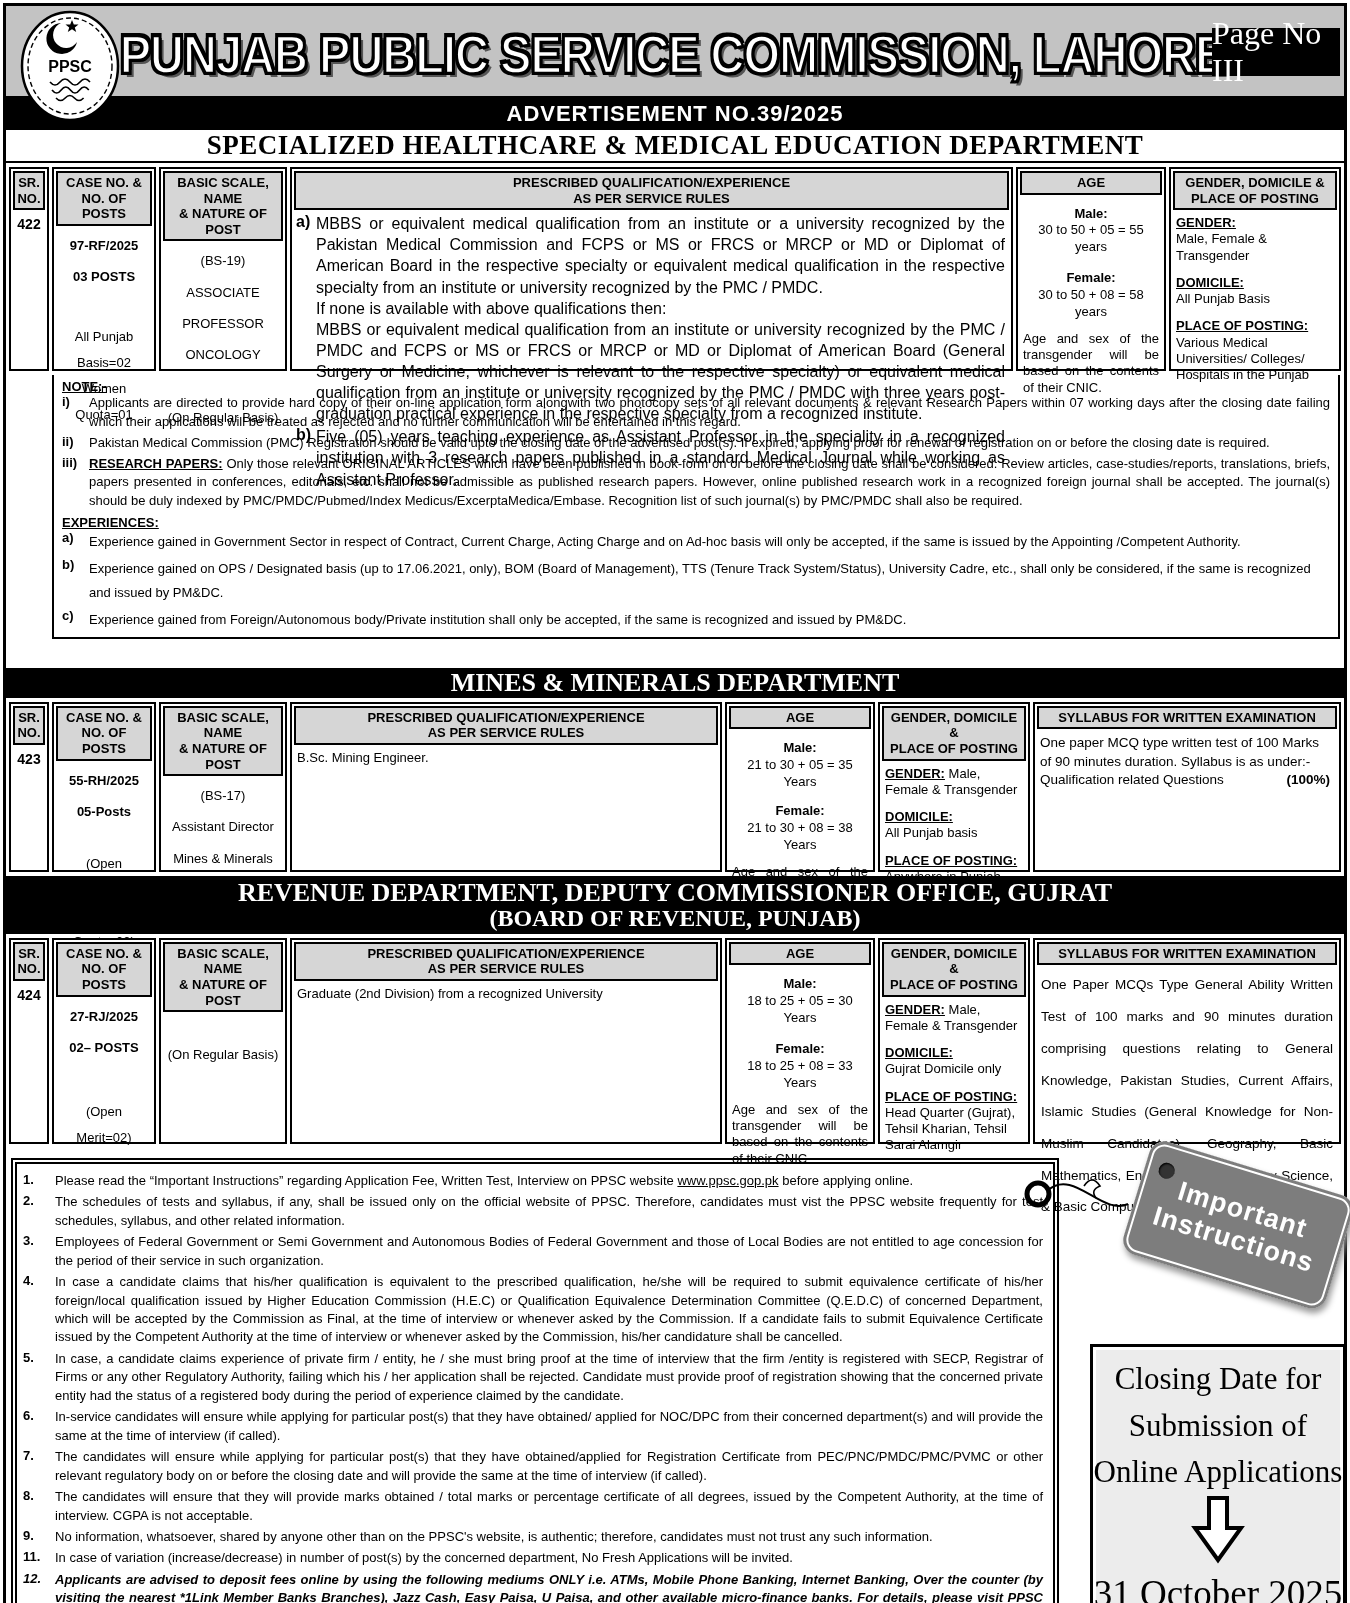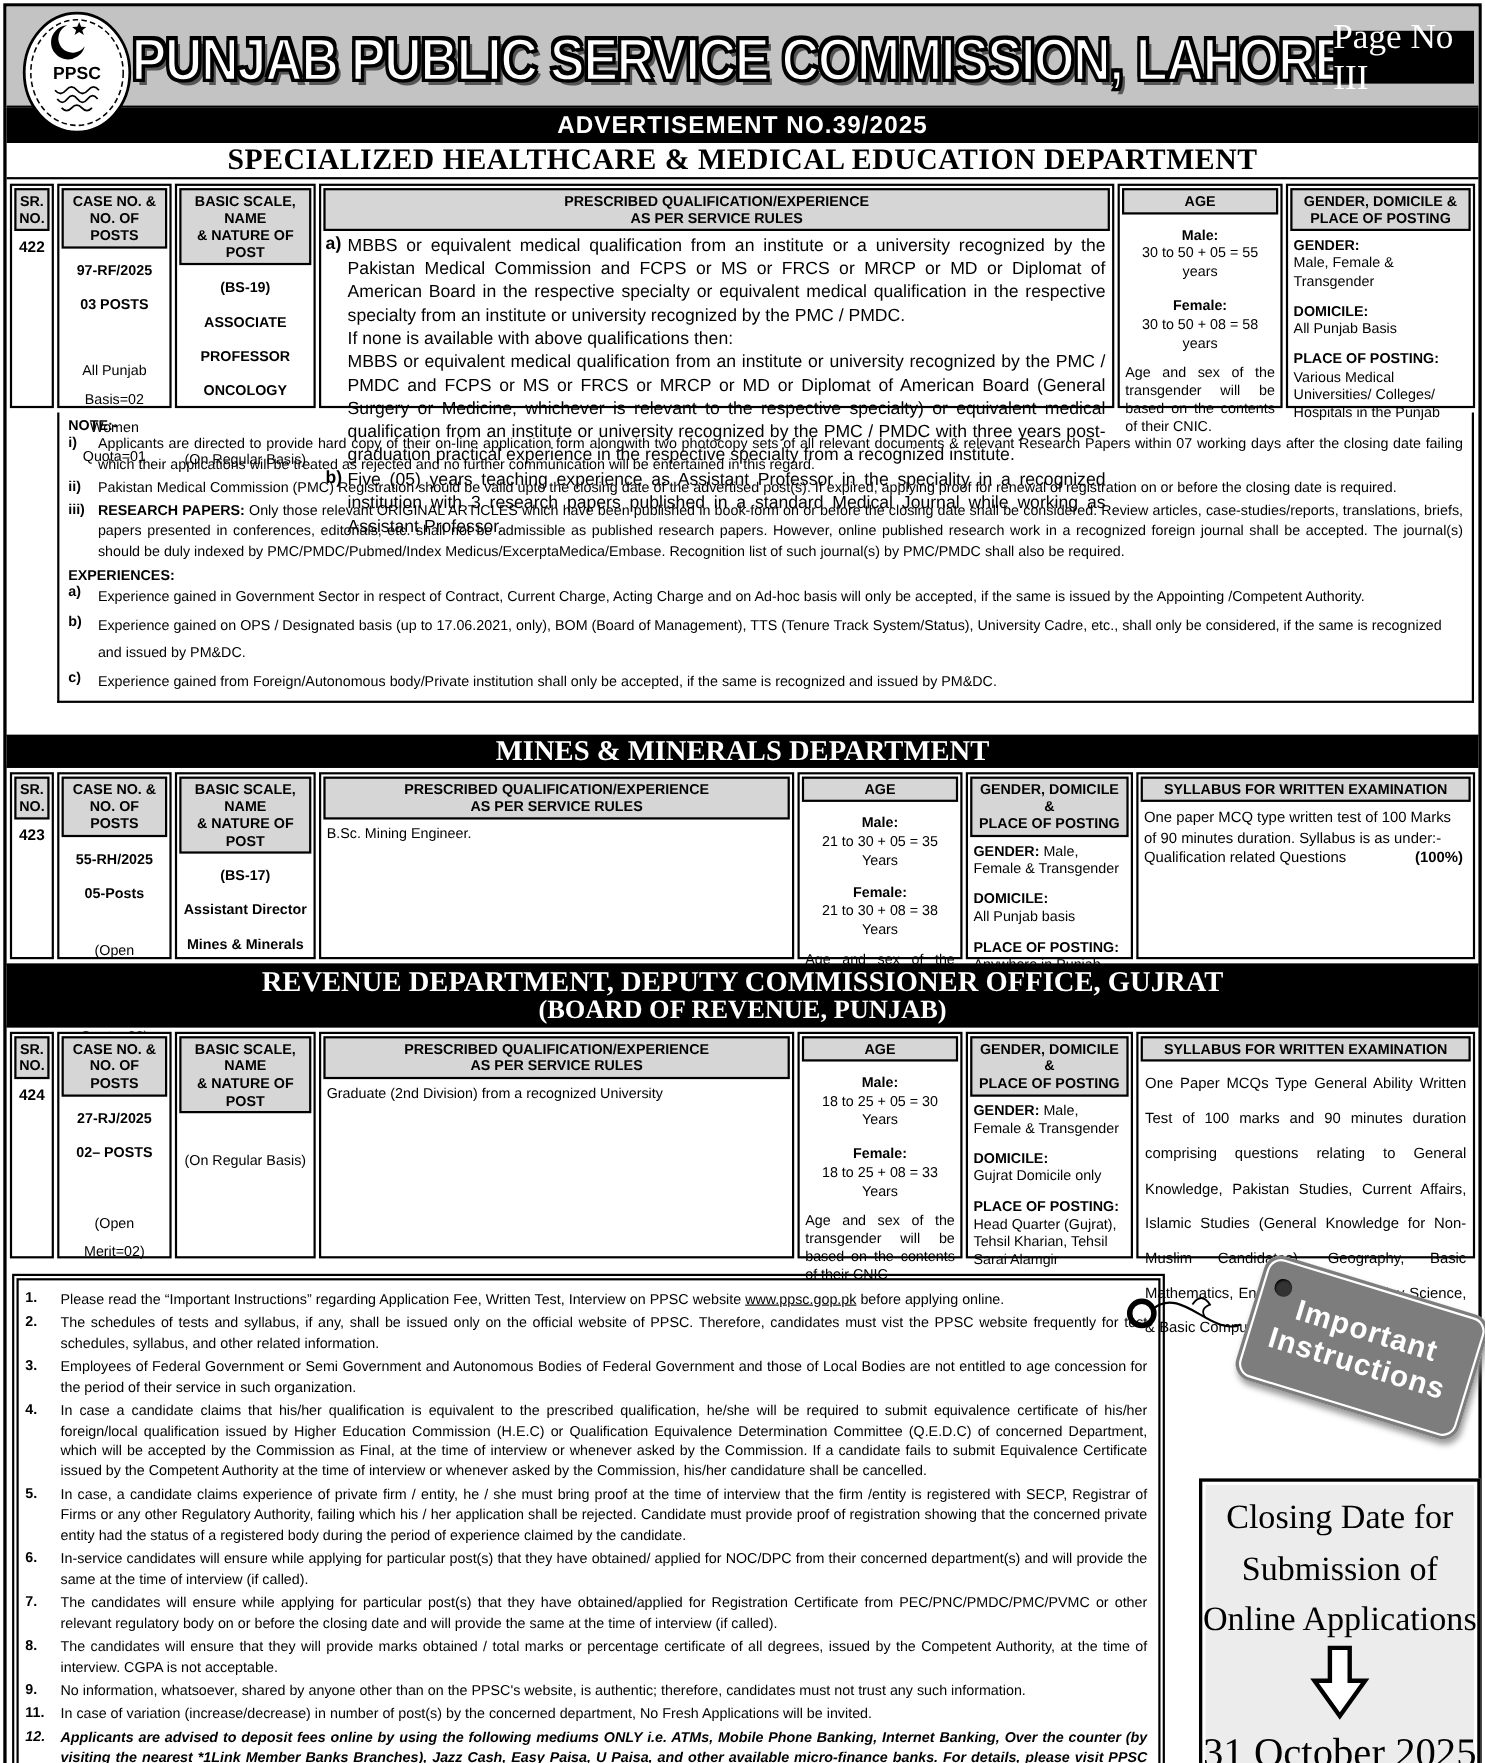--- a/index.html
+++ b/index.html
@@ -34,31 +34,31 @@
   .hdr { background:#d6d6d6; border:2px solid #000; margin:2px; padding:2px 1px; text-align:center;
     font-weight:bold; font-size:13px; line-height:1.2; white-space:pre-line; }
   .cellpad { padding:3px 5px; font-size:13px; }
   .pre { white-space:pre-line; }
   .c-sr { width:40px; } .c-case { width:104px; } .c-scale { width:128px; }
   .c-qual { flex:1; } .c-age { width:150px; } .c-gdp { width:172px; } .c-syl { width:318px; }
   .t2 .c-qual { width:432px; flex:none; } .t2 .c-gdp { width:152px; } .t2 .c-syl { flex:1; }
   .sr-val { text-align:center; font-weight:bold; font-size:14px; padding-top:4px; }
   .case-top { font-weight:bold; text-align:center; line-height:2.4; padding-top:2px; }
   .case-bot { text-align:center; line-height:2.0; margin-top:26px; }
-  .scale-top { font-weight:bold; text-align:center; line-height:2.4; padding-top:2px; }
+  .scale-top { font-weight:normal; text-align:center; line-height:2.4; padding-top:2px; }
   .scale-bot { text-align:center; line-height:1.9; margin-top:30px; }
   .qual-item { display:flex; gap:4px; padding:1px 6px 1px 4px; }
   .qual-item .mk { font-weight:bold; width:16px; flex:none; }
   .qual-item .tx { flex:1; text-align:justify; line-height:1.32; }
   .age-cell { text-align:center; line-height:1.3; }
   .age-cell .lab { font-weight:bold; margin-top:6px; }
   .age-tg { text-align:justify; margin-top:10px; line-height:1.25; }
   .gdp-cell { line-height:1.25; }
   .gdp-cell .blk { margin-bottom:11px; }
-  .ulb { font-weight:bold; }
+  .ulb { font-weight:bold; text-decoration:underline; }
   .syl-row { display:flex; justify-content:space-between; padding-right:4px; }
   .syl-just { text-align:justify; line-height:2.35; font-size:13.5px; padding:2px 6px; }
 
   
   .note-wrap { margin:0 4px 4px 46px; border:2px solid #000; border-top:none; padding:4px 8px 2px 8px; font-size:13px; }
   .nrow { display:flex; gap:5px; margin-bottom:2px; }
   .nrow .mk { font-weight:bold; width:22px; flex:none; }
   .nrow .tx { flex:1; text-align:justify; line-height:1.45; }
   .exp-head { margin-top:4px; }
   .exp .tx { line-height:1.9; text-align:left; }

